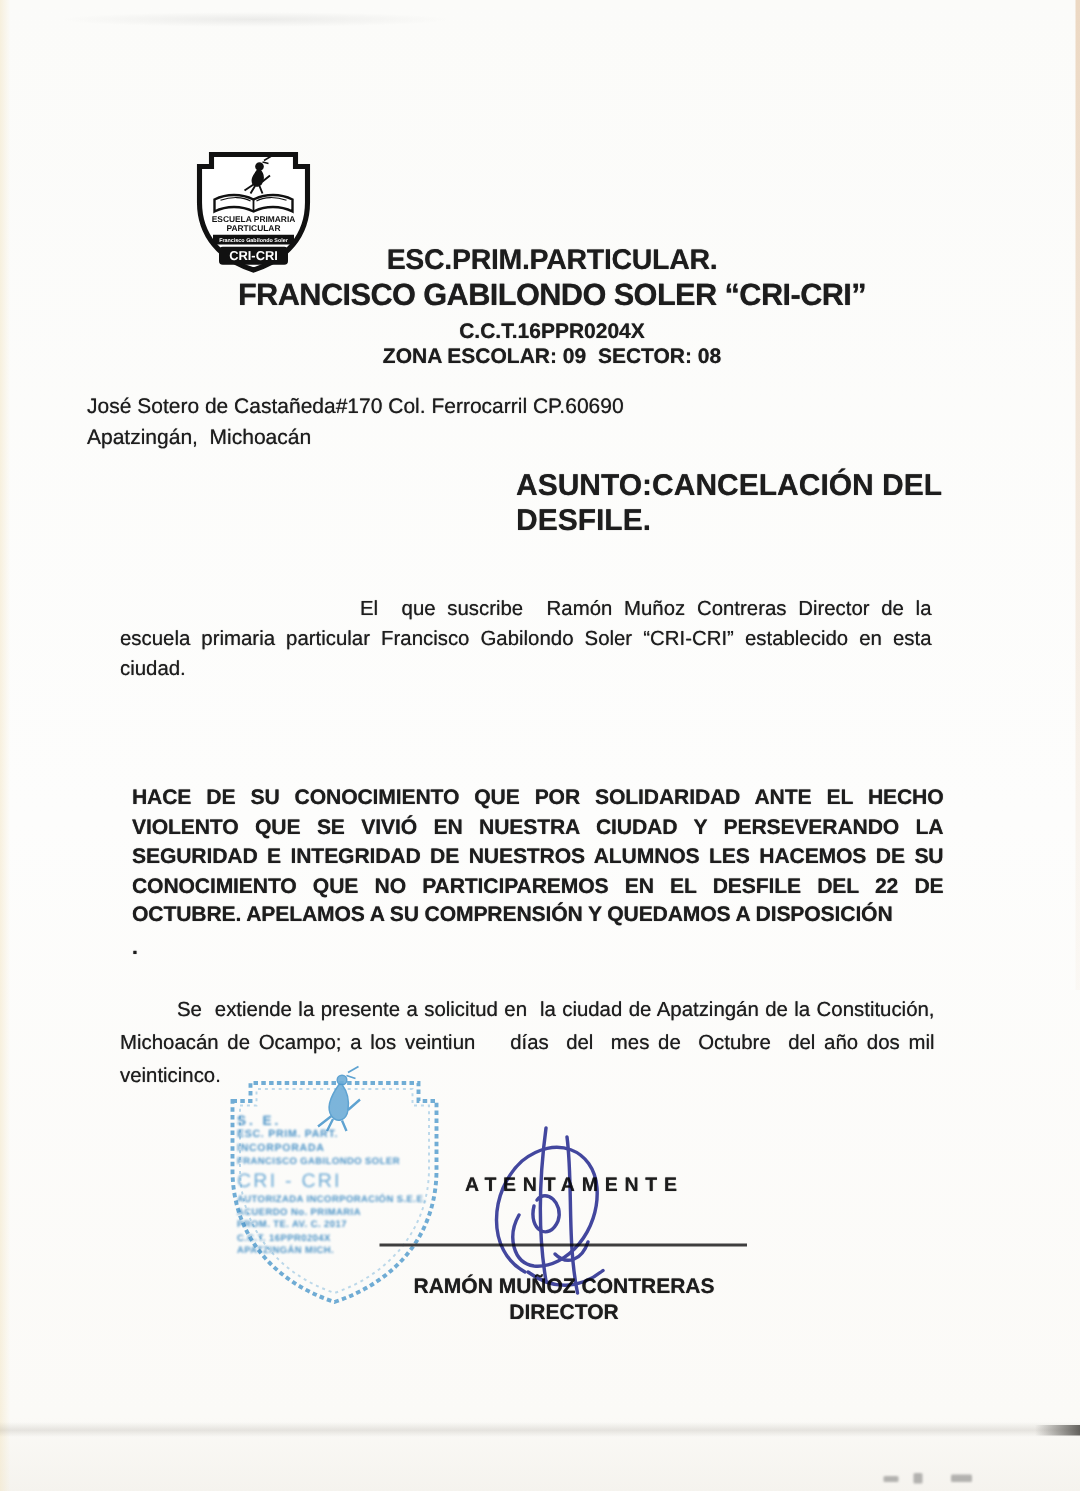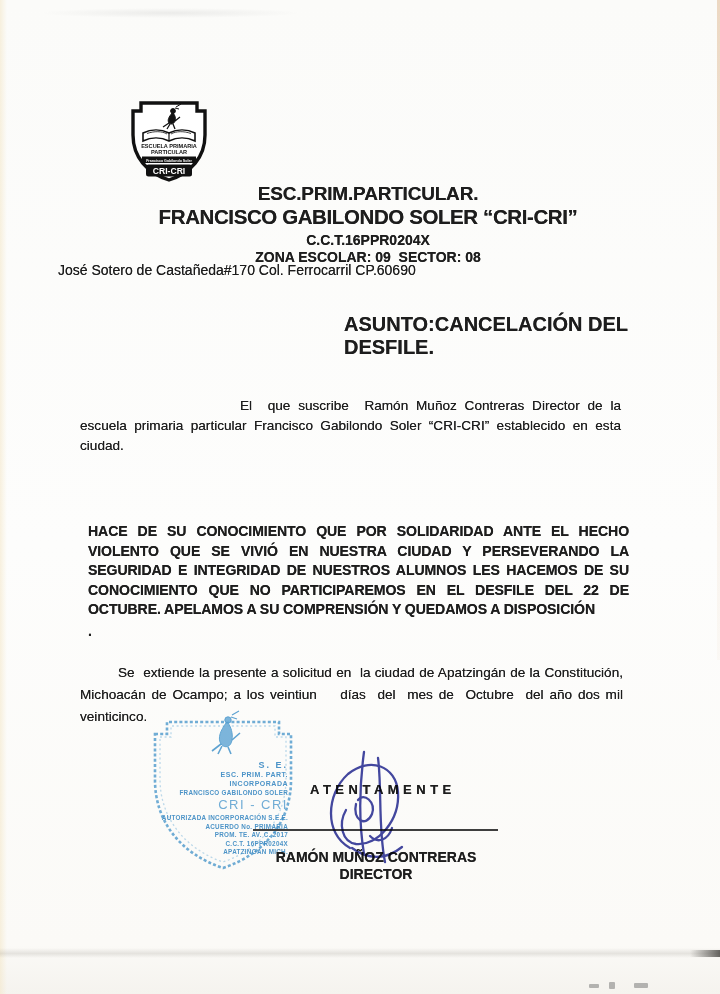--- a/index.html
+++ b/index.html
@@ -4,39 +4,39 @@
 <style>
   html,body{margin:0;padding:0;background:#e9e9e9;}
   .page{
     position:relative;width:720px;height:994px;margin:0 auto;overflow:hidden;
     background:linear-gradient(180deg,#fbfbf9 0%,#fdfdfc 55%,#fbfaf7 95%,#f5f3ee 100%);
     font-family:"Liberation Sans",sans-serif;color:#1d1d1d;
   }
   .soft{text-shadow:0 0 .5px rgba(25,25,25,.8);}
   .abs{position:absolute;}
   
-  .hdr{left:16px;top:163px;width:704px;text-align:center;margin-top:20px;}
+  .hdr{left:16px;top:163px;width:704px;text-align:center;}
   .hdr-l1{font-size:19px;font-weight:bold;line-height:22px;letter-spacing:-.2px;}
   .hdr-l2{font-size:20.5px;font-weight:bold;line-height:24px;letter-spacing:-.4px;}
   .hdr-l3{font-size:14px;font-weight:bold;line-height:17px;margin-top:3px;}
   .hdr-l4{font-size:14px;font-weight:bold;line-height:17px;}
   
   .addr{left:58px;top:260px;width:640px;text-align:left;font-size:14px;line-height:21px;}
   .subject{left:344px;top:313px;font-size:20px;font-weight:bold;}
   .salutation{left:88px;top:348px;font-size:15px;font-weight:bold;}
   .para{font-size:13.6px;line-height:20px;text-align:justify;}
   .p1{left:80px;top:396px;width:541px;text-indent:160px;}
   .p2wrap{left:88px;top:497px;width:541px;}
   .p2{font-size:14.1px;font-weight:bold;line-height:19.5px;text-align:justify;letter-spacing:-.1px;margin-top:25px;}
   .p2dot{font-size:14.1px;font-weight:bold;line-height:19.5px;margin-top:2px;}
   .p3{left:80px;top:662px;width:543px;text-indent:38px;line-height:22px;}
   
   .stamp{left:150px;top:710px;width:146px;height:166px;mix-blend-mode:multiply;}
   .stamp svg{position:absolute;left:0;top:0;}
-  .stamp-lines{position:absolute;left:8px;top:50px;width:130px;text-align:right;color:#3f8ec9;filter:blur(.6px);opacity:.92;}
+  .stamp-lines{position:absolute;left:8px;top:32px;width:130px;text-align:left;color:#3f8ec9;filter:blur(.6px);opacity:.92;}
   .st0{font-size:9px;font-weight:bold;letter-spacing:2px;}
   .st1,.st2{font-size:7px;font-weight:bold;line-height:9px;letter-spacing:.5px;}
   .st3{font-size:6.3px;font-weight:bold;line-height:9px;letter-spacing:.3px;}
   .st4{font-size:13px;line-height:15px;letter-spacing:1.5px;color:#66a9d9;}
   .stsmall{font-size:6.3px;font-weight:bold;line-height:8.5px;letter-spacing:.3px;filter:blur(.4px);}
   
   .atent{left:310px;top:782px;font-size:13px;font-weight:bold;letter-spacing:4.5px;}
   .sigline{left:253px;top:829px;width:245px;height:2px;background:#3e3e3e;}
   .namewrap{left:270px;top:849px;width:212px;text-align:center;font-weight:bold;font-size:14px;line-height:17px;}
   .signature{left:312px;top:748px;width:115px;height:120px;mix-blend-mode:multiply;}
@@ -85,20 +85,21 @@
 
   <div class="abs hdr soft">
     <div class="hdr-l1">ESC.PRIM.PARTICULAR.</div>
     <div class="hdr-l2">FRANCISCO GABILONDO SOLER “CRI-CRI”</div>
     <div class="hdr-l3">C.C.T.16PPR0204X</div>
     <div class="hdr-l4">ZONA ESCOLAR: 09&nbsp; SECTOR: 08</div>
   </div>
 
   <div class="abs addr soft">
     <div>José Sotero de Castañeda#170 Col. Ferrocarril CP.60690</div>
+    <div>Apatzingán,&nbsp; Michoacán</div>
   </div>
 
   <div class="abs subject soft">ASUNTO:CANCELACIÓN DEL DESFILE.</div>
 
   <div class="abs para p1 soft">El&nbsp; que suscribe&nbsp; Ramón Muñoz Contreras Director de la escuela primaria particular Francisco Gabilondo Soler “CRI-CRI” establecido en esta ciudad.</div>
 
   <div class="abs p2wrap">
     <div class="p2 soft">HACE DE SU CONOCIMIENTO QUE POR SOLIDARIDAD ANTE EL HECHO VIOLENTO QUE SE VIVIÓ EN NUESTRA CIUDAD Y PERSEVERANDO LA SEGURIDAD E INTEGRIDAD DE NUESTROS ALUMNOS LES HACEMOS DE SU CONOCIMIENTO QUE NO PARTICIPAREMOS EN EL DESFILE DEL 22 DE OCTUBRE. APELAMOS A SU COMPRENSIÓN Y QUEDAMOS A DISPOSICIÓN</div>
     <div class="p2dot soft">.</div>
   </div>

